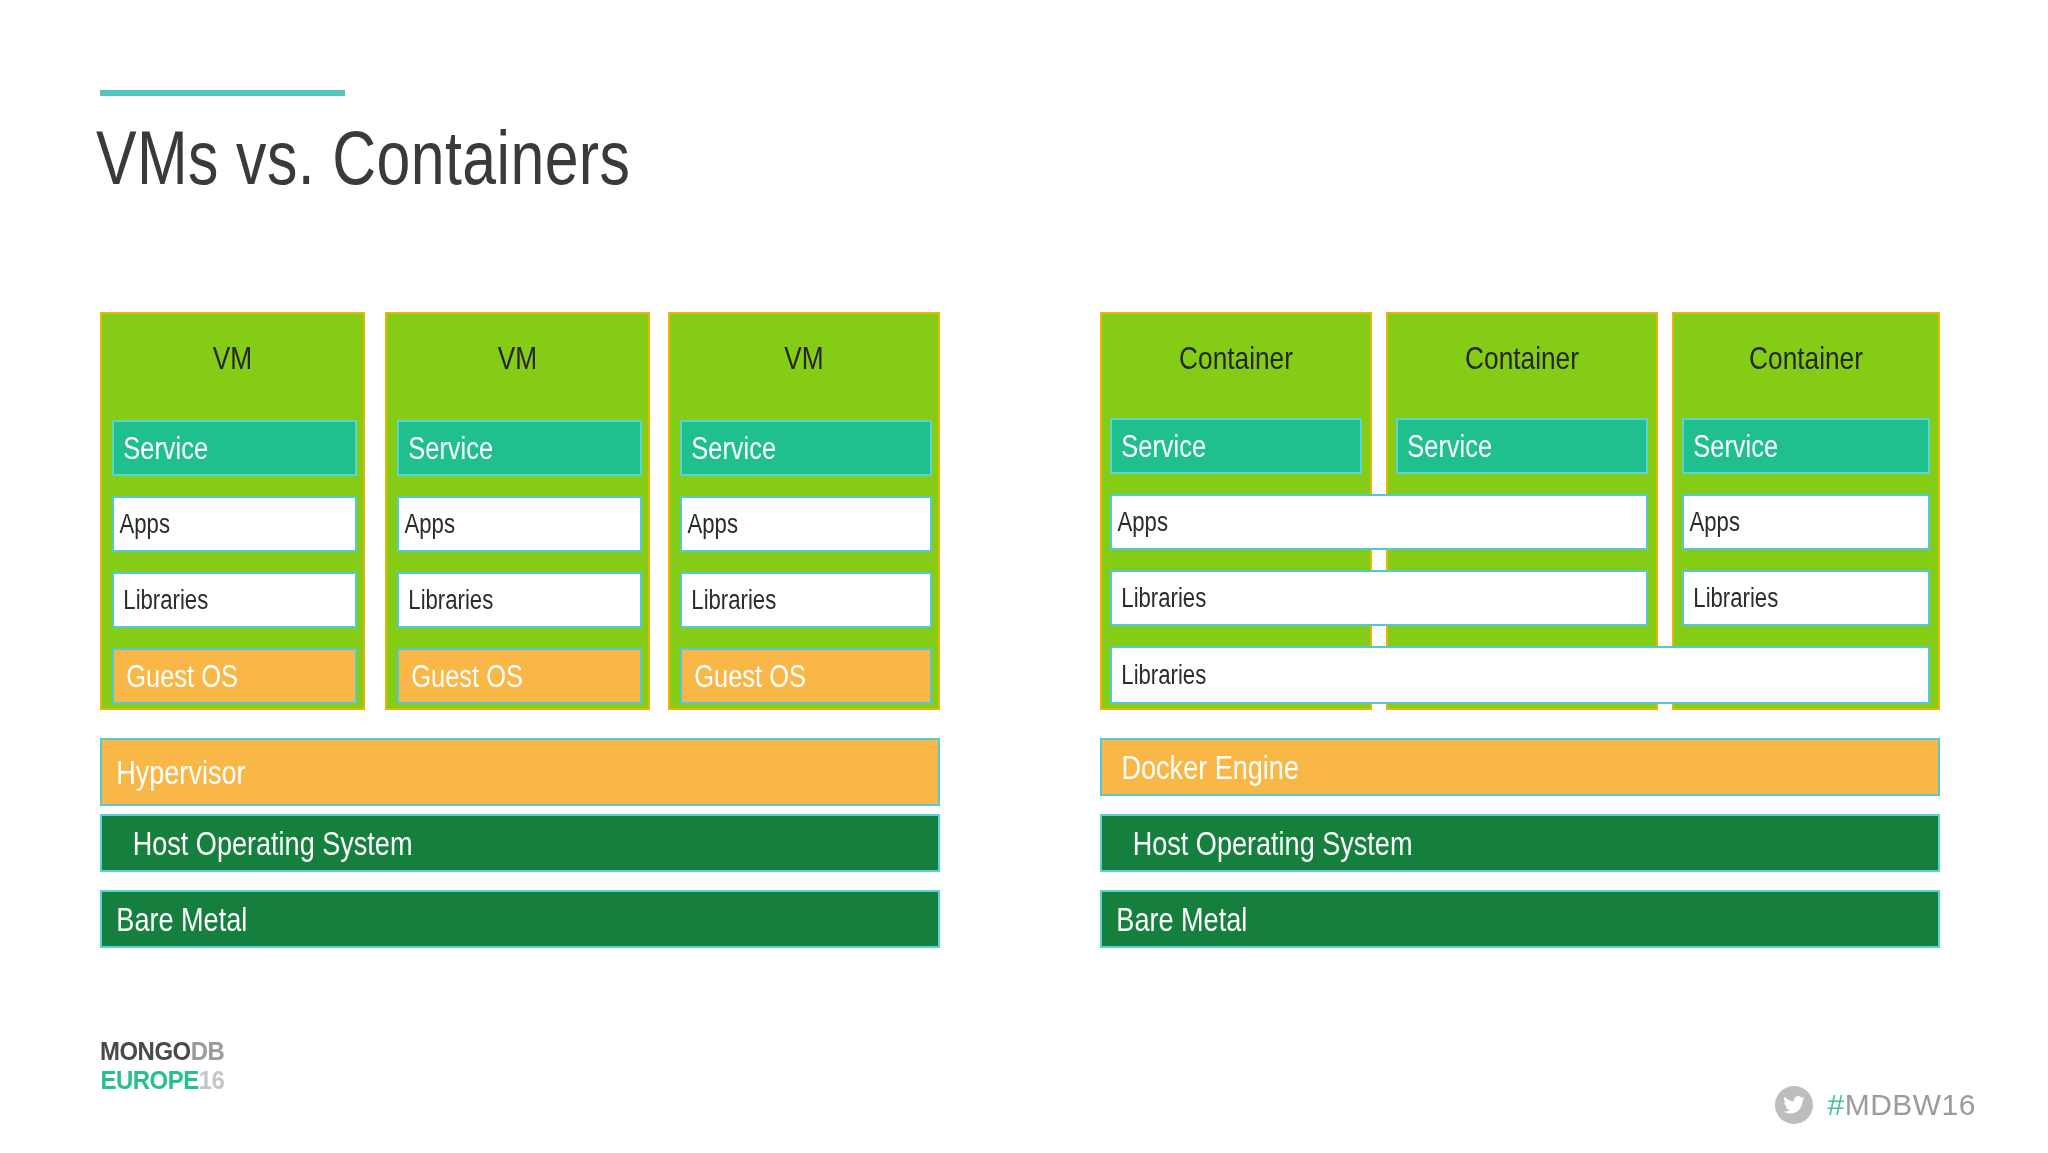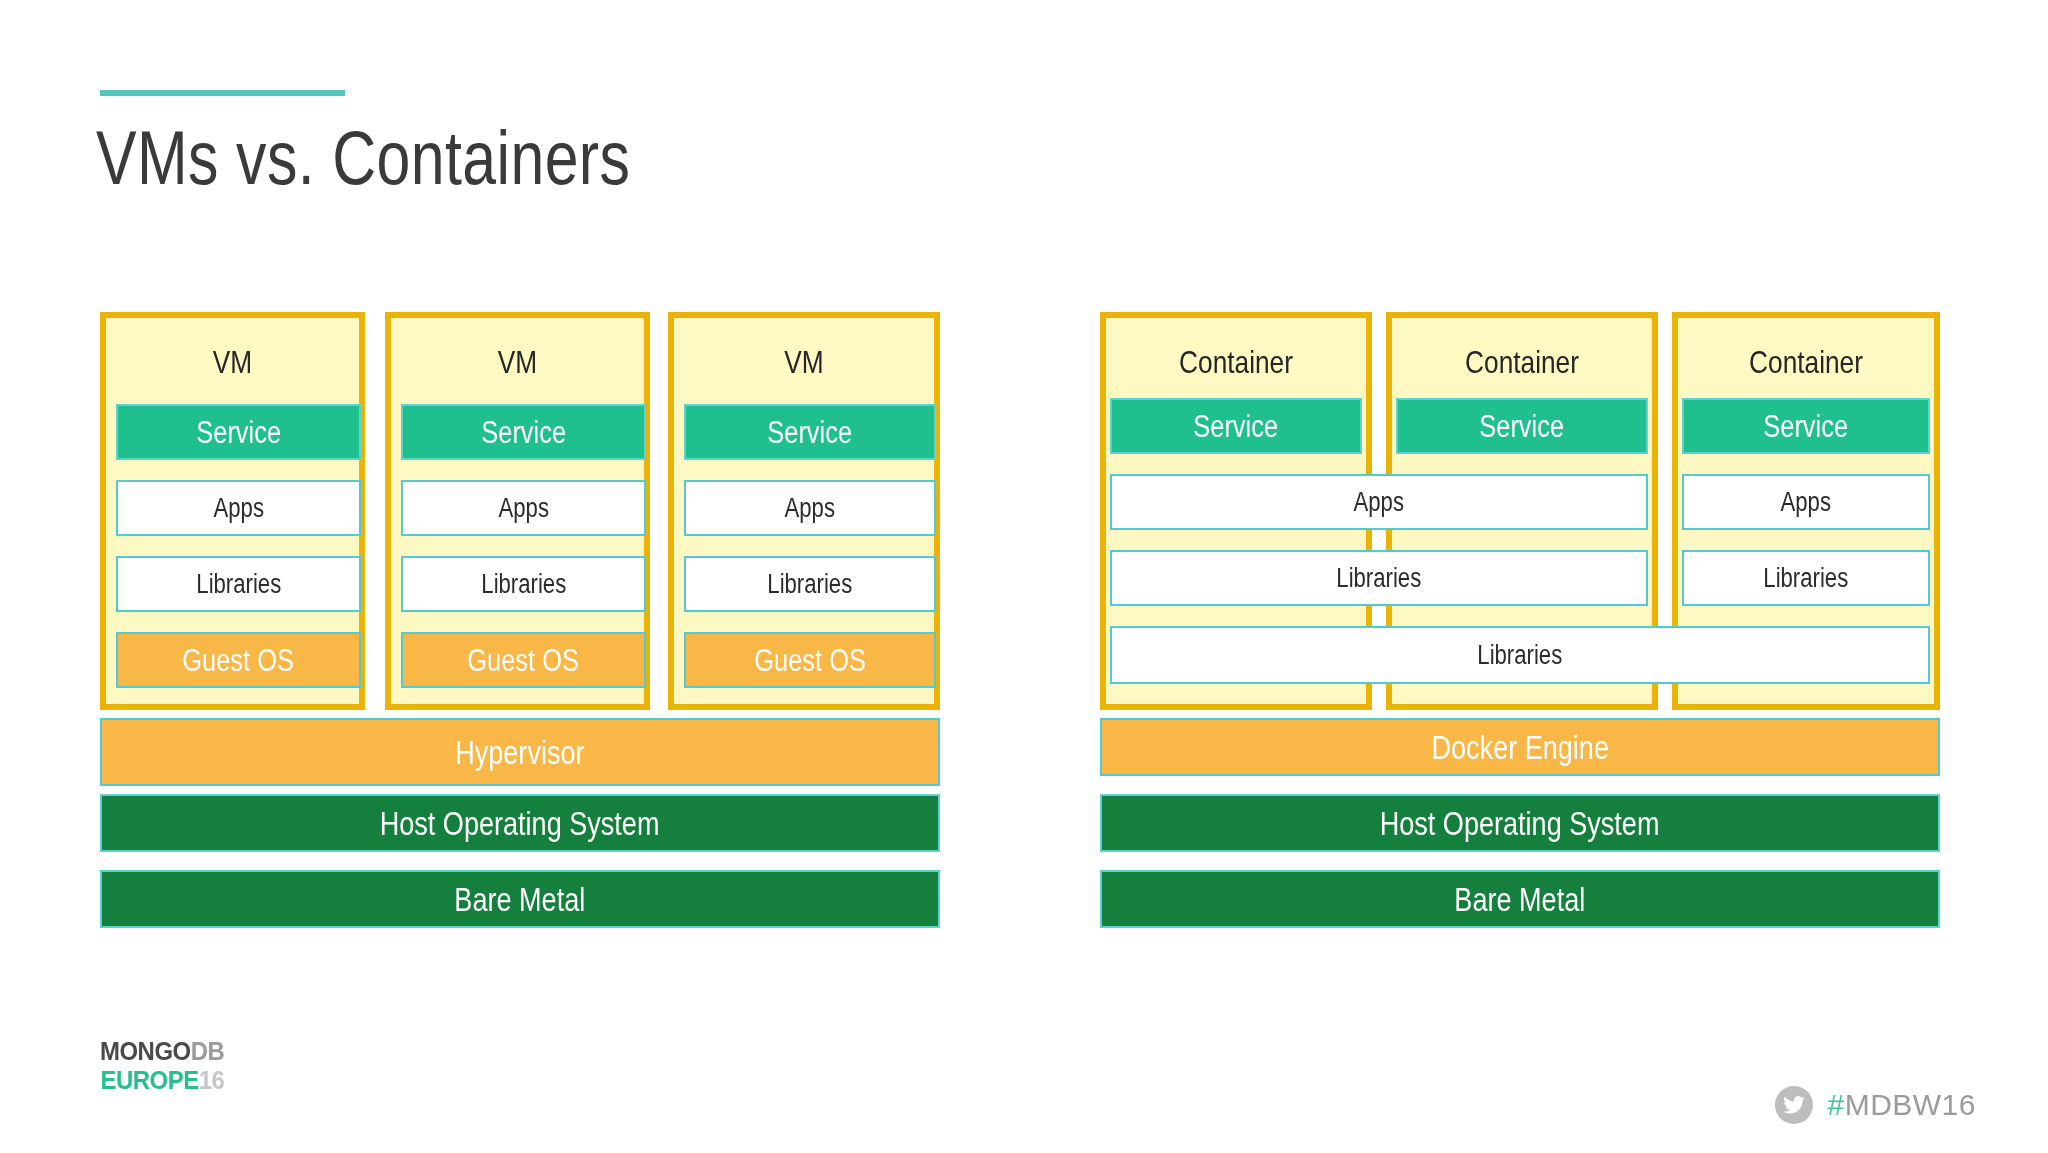--- a/index.html
+++ b/index.html
@@ -48,41 +48,42 @@
     height: 1153px;
   }
   .panel {
     position: absolute;
   }
 
   
   .outer-box {
     position: absolute;
     box-sizing: border-box;
-    border: 6px solid #eab308;
-    background: #fef9c3;
+    border: 2px solid #eab308;
+    background: #84cc16;
     padding-left: 20px;
   }
   .outer-label {
     position: absolute;
     left: 0;
     width: 100%;
     text-align: center;
     font-size: 32px;
     color: #262626;
     transform: scaleX(0.82);
     white-space: nowrap;
   }
   .bar {
     position: absolute;
     box-sizing: border-box;
     display: flex;
     align-items: center;
-    justify-content: center;
-    white-space: nowrap;
+    justify-content: flex-start;
+    white-space: nowrap;
+    margin-top: 20px;
   }
   .bar .bar-text {
     display: inline-block;
     transform: scaleX(0.82);
     line-height: 1;
   }
   .bar.service {
     background: #1fc08d;
     border: 2px solid #5bd3d0;
     color: #ffffff;

